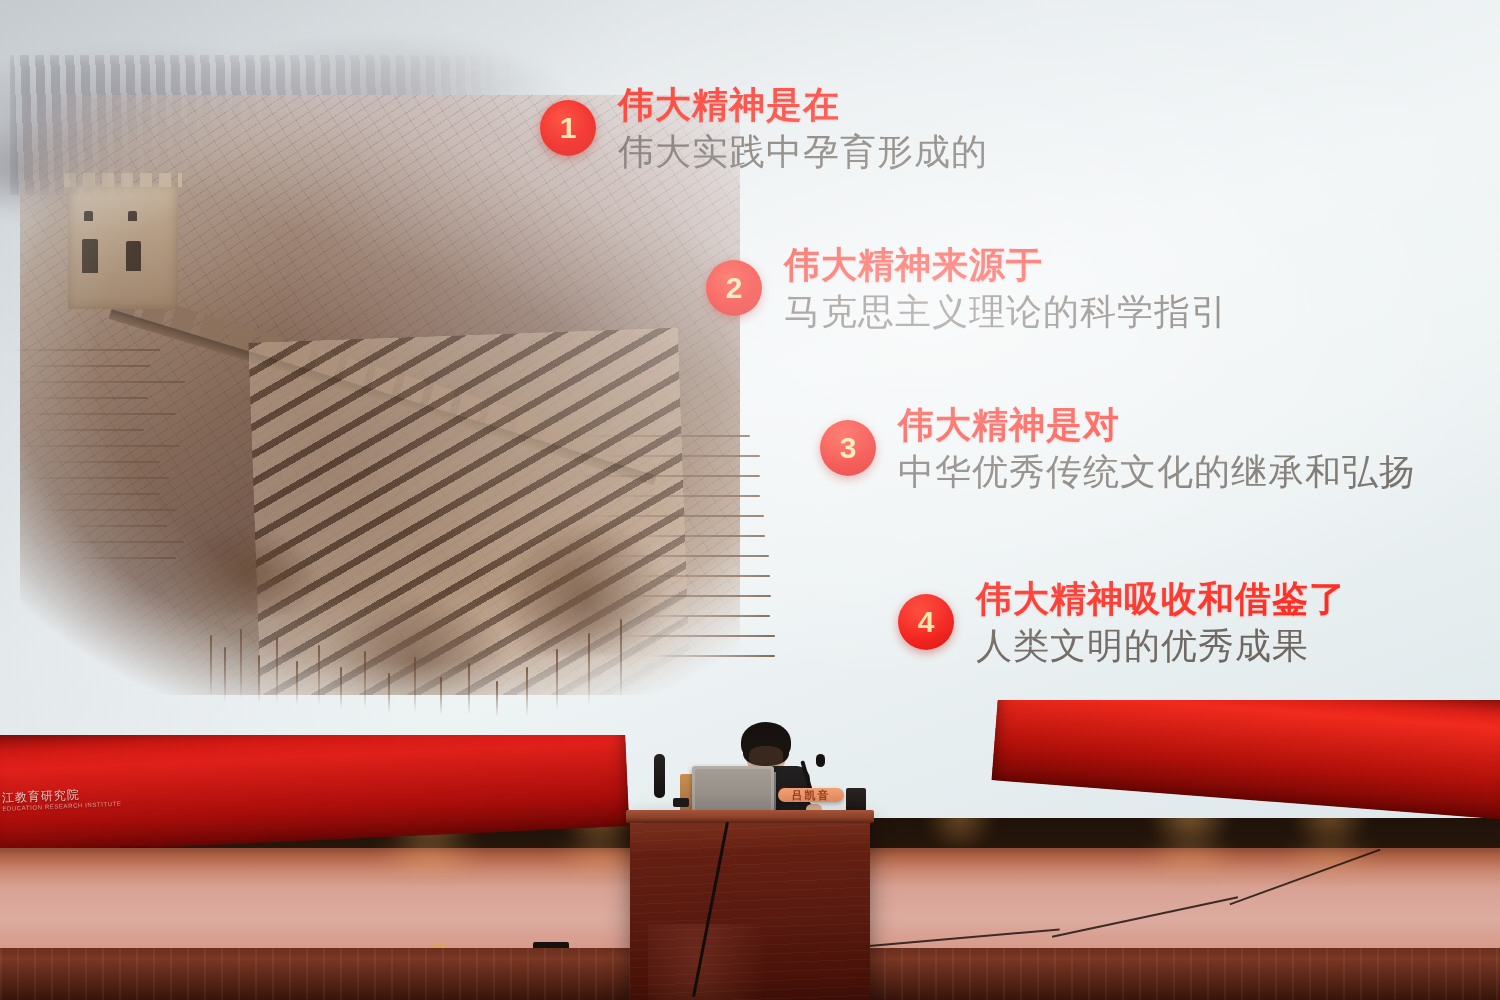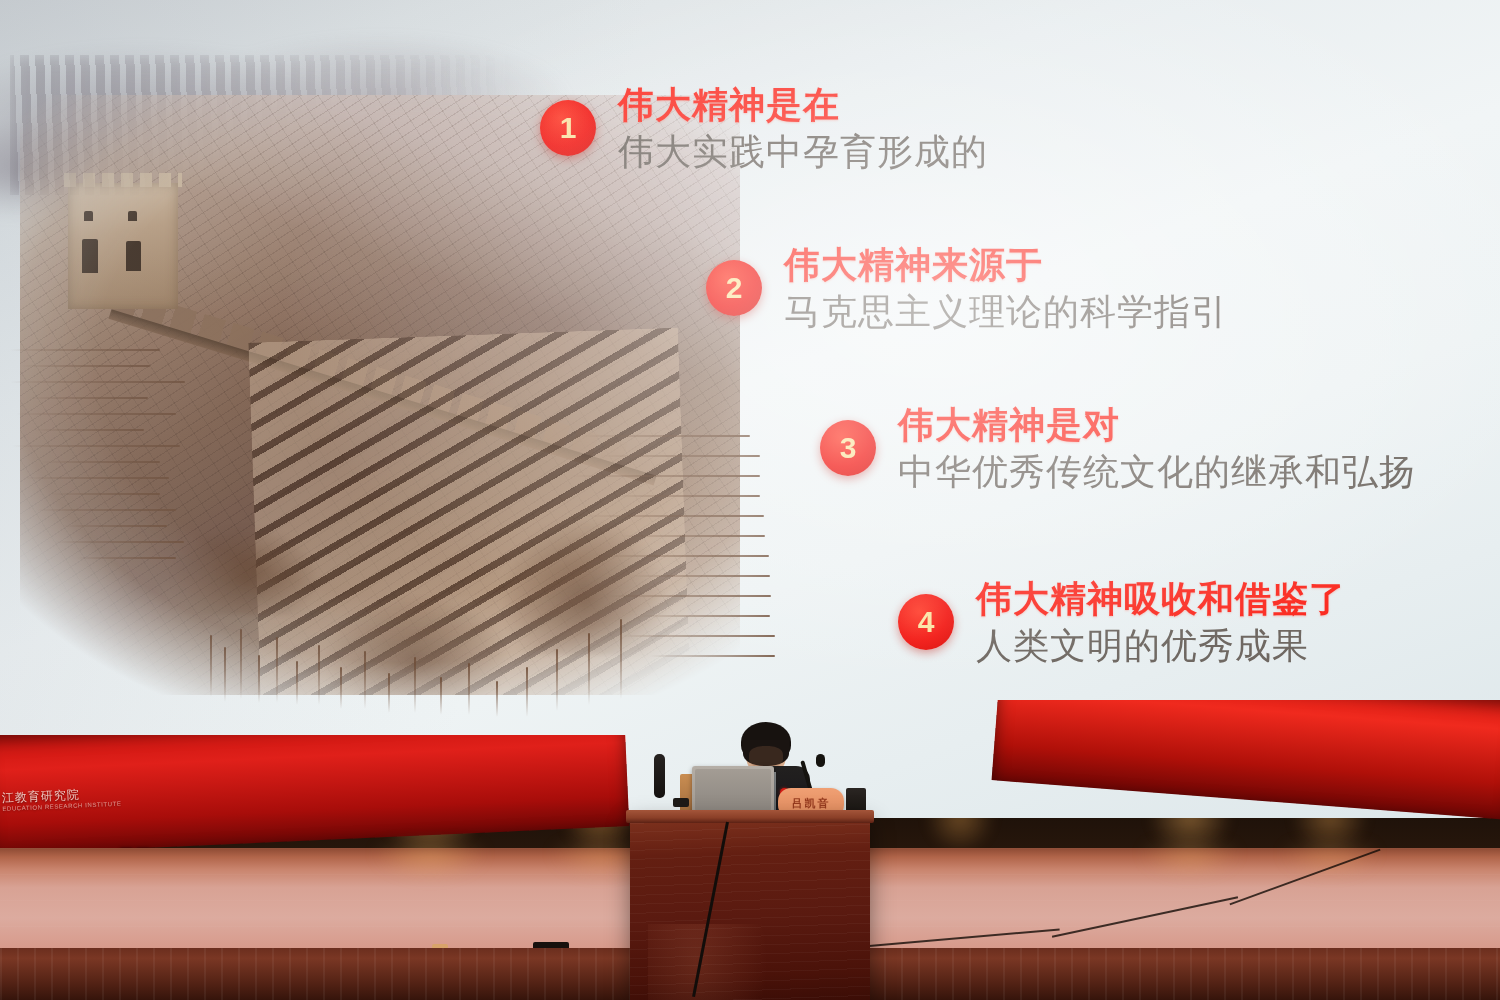--- a/index.html
+++ b/index.html
@@ -349,21 +349,21 @@
   .laptop-side{
     position:absolute;left:50px;top:52px;width:18px;height:42px;
     background:linear-gradient(180deg,#c98d52,#a06c3c);border-radius:2px;
   }
   .device{
     position:absolute;left:43px;top:76px;width:16px;height:9px;border-radius:2px;
     background:#1d1a17;
   }
 
   .placard{
-    position:absolute;left:148px;top:66px;width:66px;height:30px;
+    position:absolute;left:148px;top:66px;width:66px;height:14px;
     background:linear-gradient(180deg,#f0a074 0%,#e08a5c 100%);
     border-radius:13px;
     box-shadow:0 2px 4px rgba(0,0,0,.3);
     display:flex;align-items:center;justify-content:center;
   }
   .placard span{
     color:#8a2c12;font-size:11px;letter-spacing:2px;font-weight:700;
     opacity:.85;
   }
   .spk{

